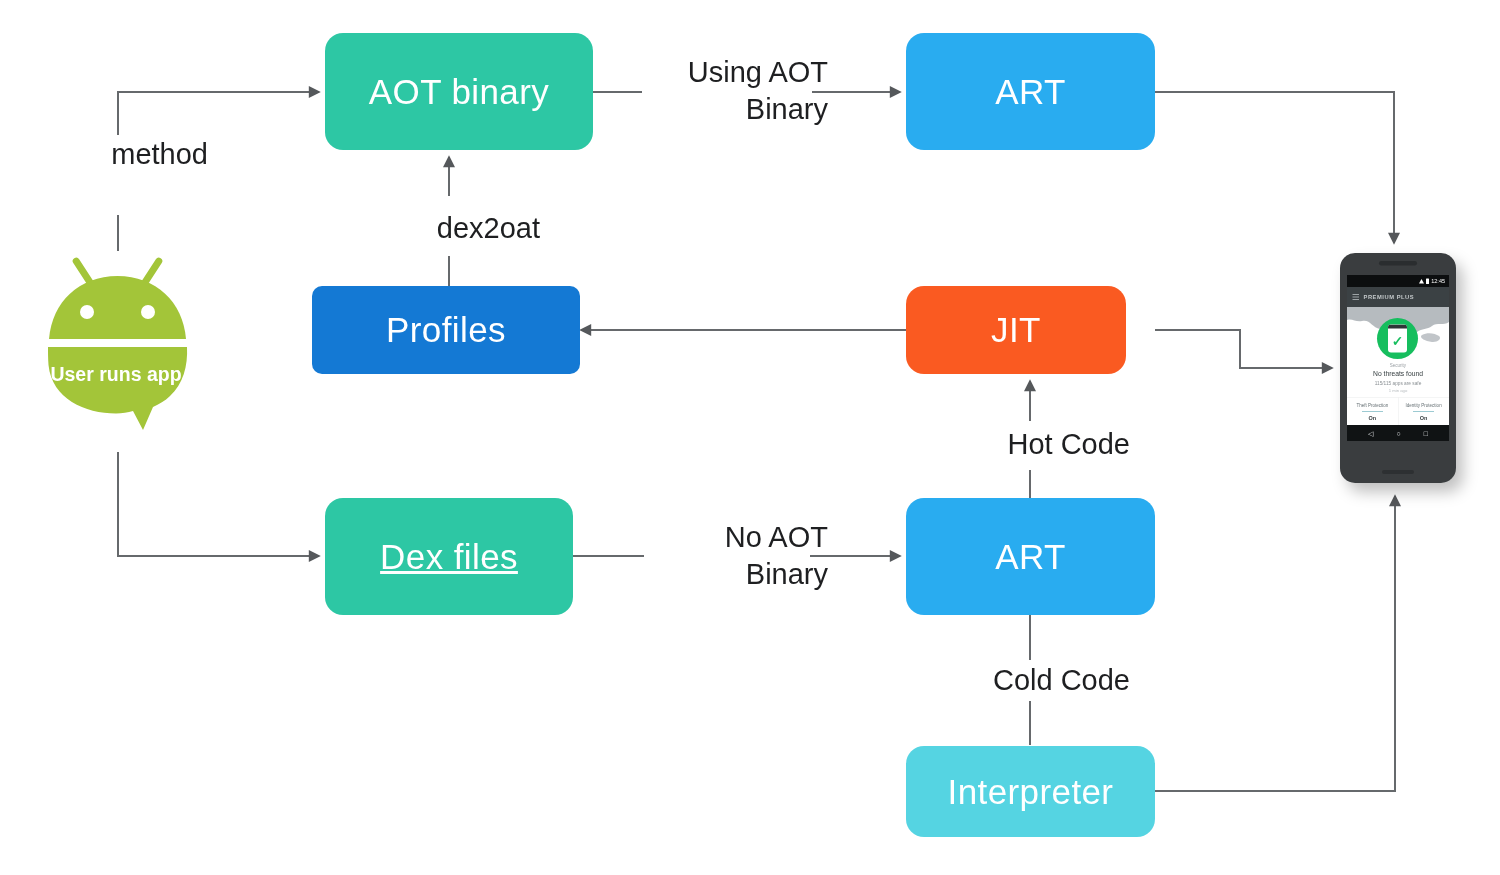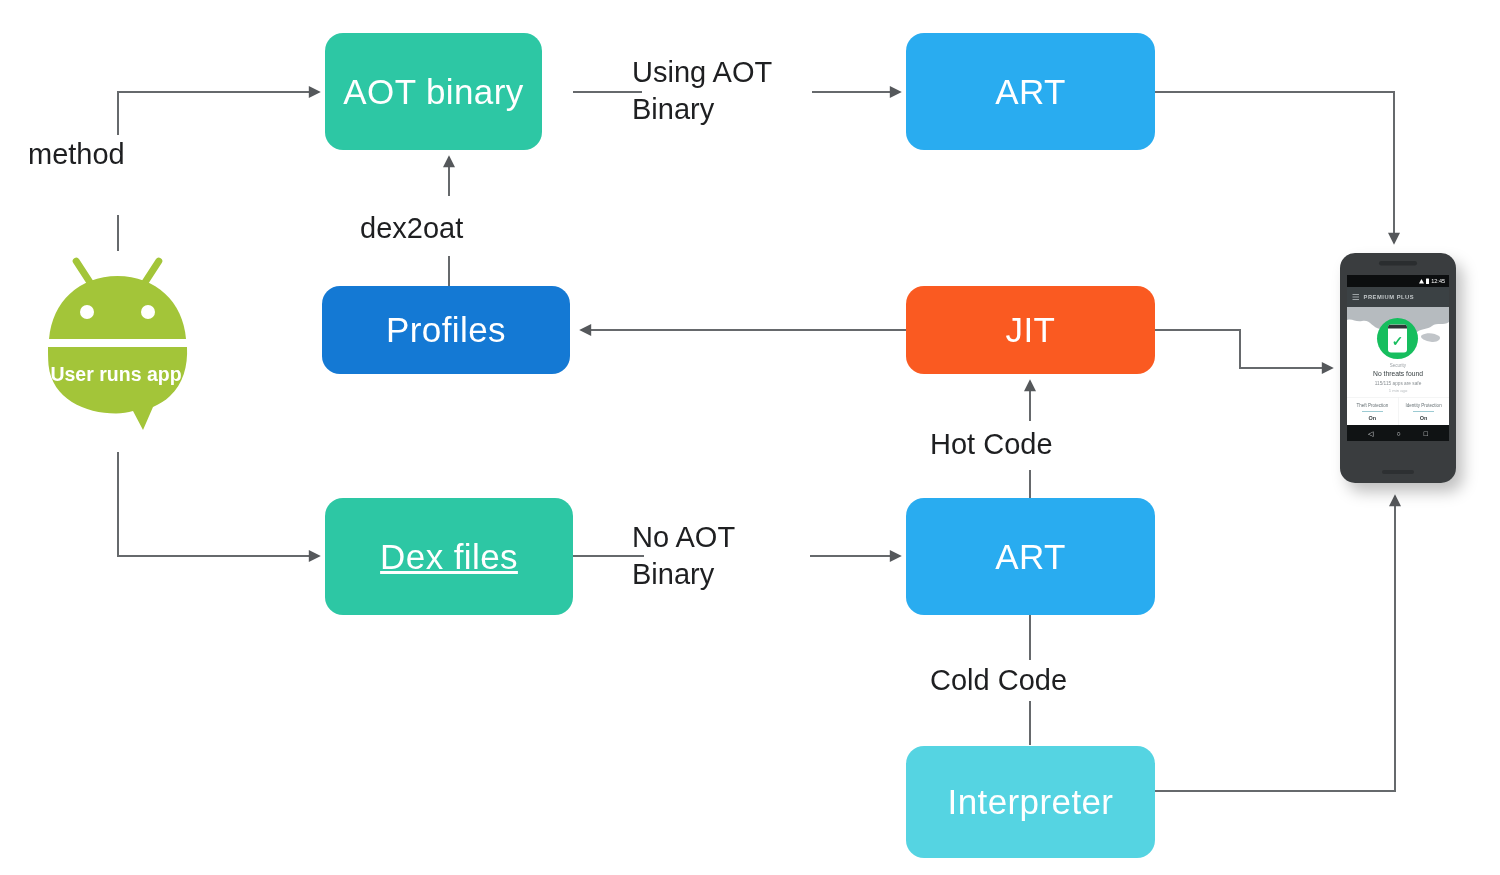--- a/index.html
+++ b/index.html
@@ -10,29 +10,29 @@
   }
   
   .connectors { position:absolute; left:0; top:0; width:1500px; height:875px; }
   .edge { stroke:#66696C; stroke-width:2; fill:none; }
   
   .node {
     position:absolute; display:flex; align-items:center; justify-content:center;
     color:#ffffff; font-size:35px; font-weight:500; letter-spacing:.4px;
     border-radius:18px;
   }
-  #node-aot         { left:325px; top:33px;  width:217px; height:117px; }
+  #node-aot         { left:325px; top:33px;  width:268px; height:117px; }
   #node-art-top     { left:906px; top:33px;  width:249px; height:117px; }
-  #node-profiles    { left:322px; top:286px; width:248px; height:88px;  }
-  #node-jit         { left:906px; top:286px; width:249px; height:88px;  }
+  #node-profiles    { left:312px; top:286px; width:268px; height:88px;border-radius:10px;  }
+  #node-jit         { left:906px; top:286px; width:220px; height:88px;  }
   #node-dex         { left:325px; top:498px; width:248px; height:117px;text-decoration:underline; }
   #node-art-bottom  { left:906px; top:498px; width:249px; height:117px; }
-  #node-interpreter { left:906px; top:746px; width:249px; height:112px;  }
+  #node-interpreter { left:906px; top:746px; width:249px; height:91px;  }
   
-  .elabel { position:absolute; color:#1E1F21; font-size:29px; line-height:1.26; text-align:left; }
+  .elabel { position:absolute; color:#1E1F21; font-size:29px; line-height:1.26; text-align:right; }
   #lbl-compiled { left:28px;  top:136px; width:180px; }
   #lbl-dex2oat  { left:360px; top:210px; width:180px; }
   #lbl-using    { left:632px; top:54px;  width:196px; }
   #lbl-noaot    { left:632px; top:519px; width:196px; }
   #lbl-hot      { left:930px; top:426px; width:200px; }
   #lbl-cold     { left:930px; top:662px; width:200px; }
   .elabel span { display:block; }
   
   .android-svg { position:absolute; left:45px; top:252px; }
   

